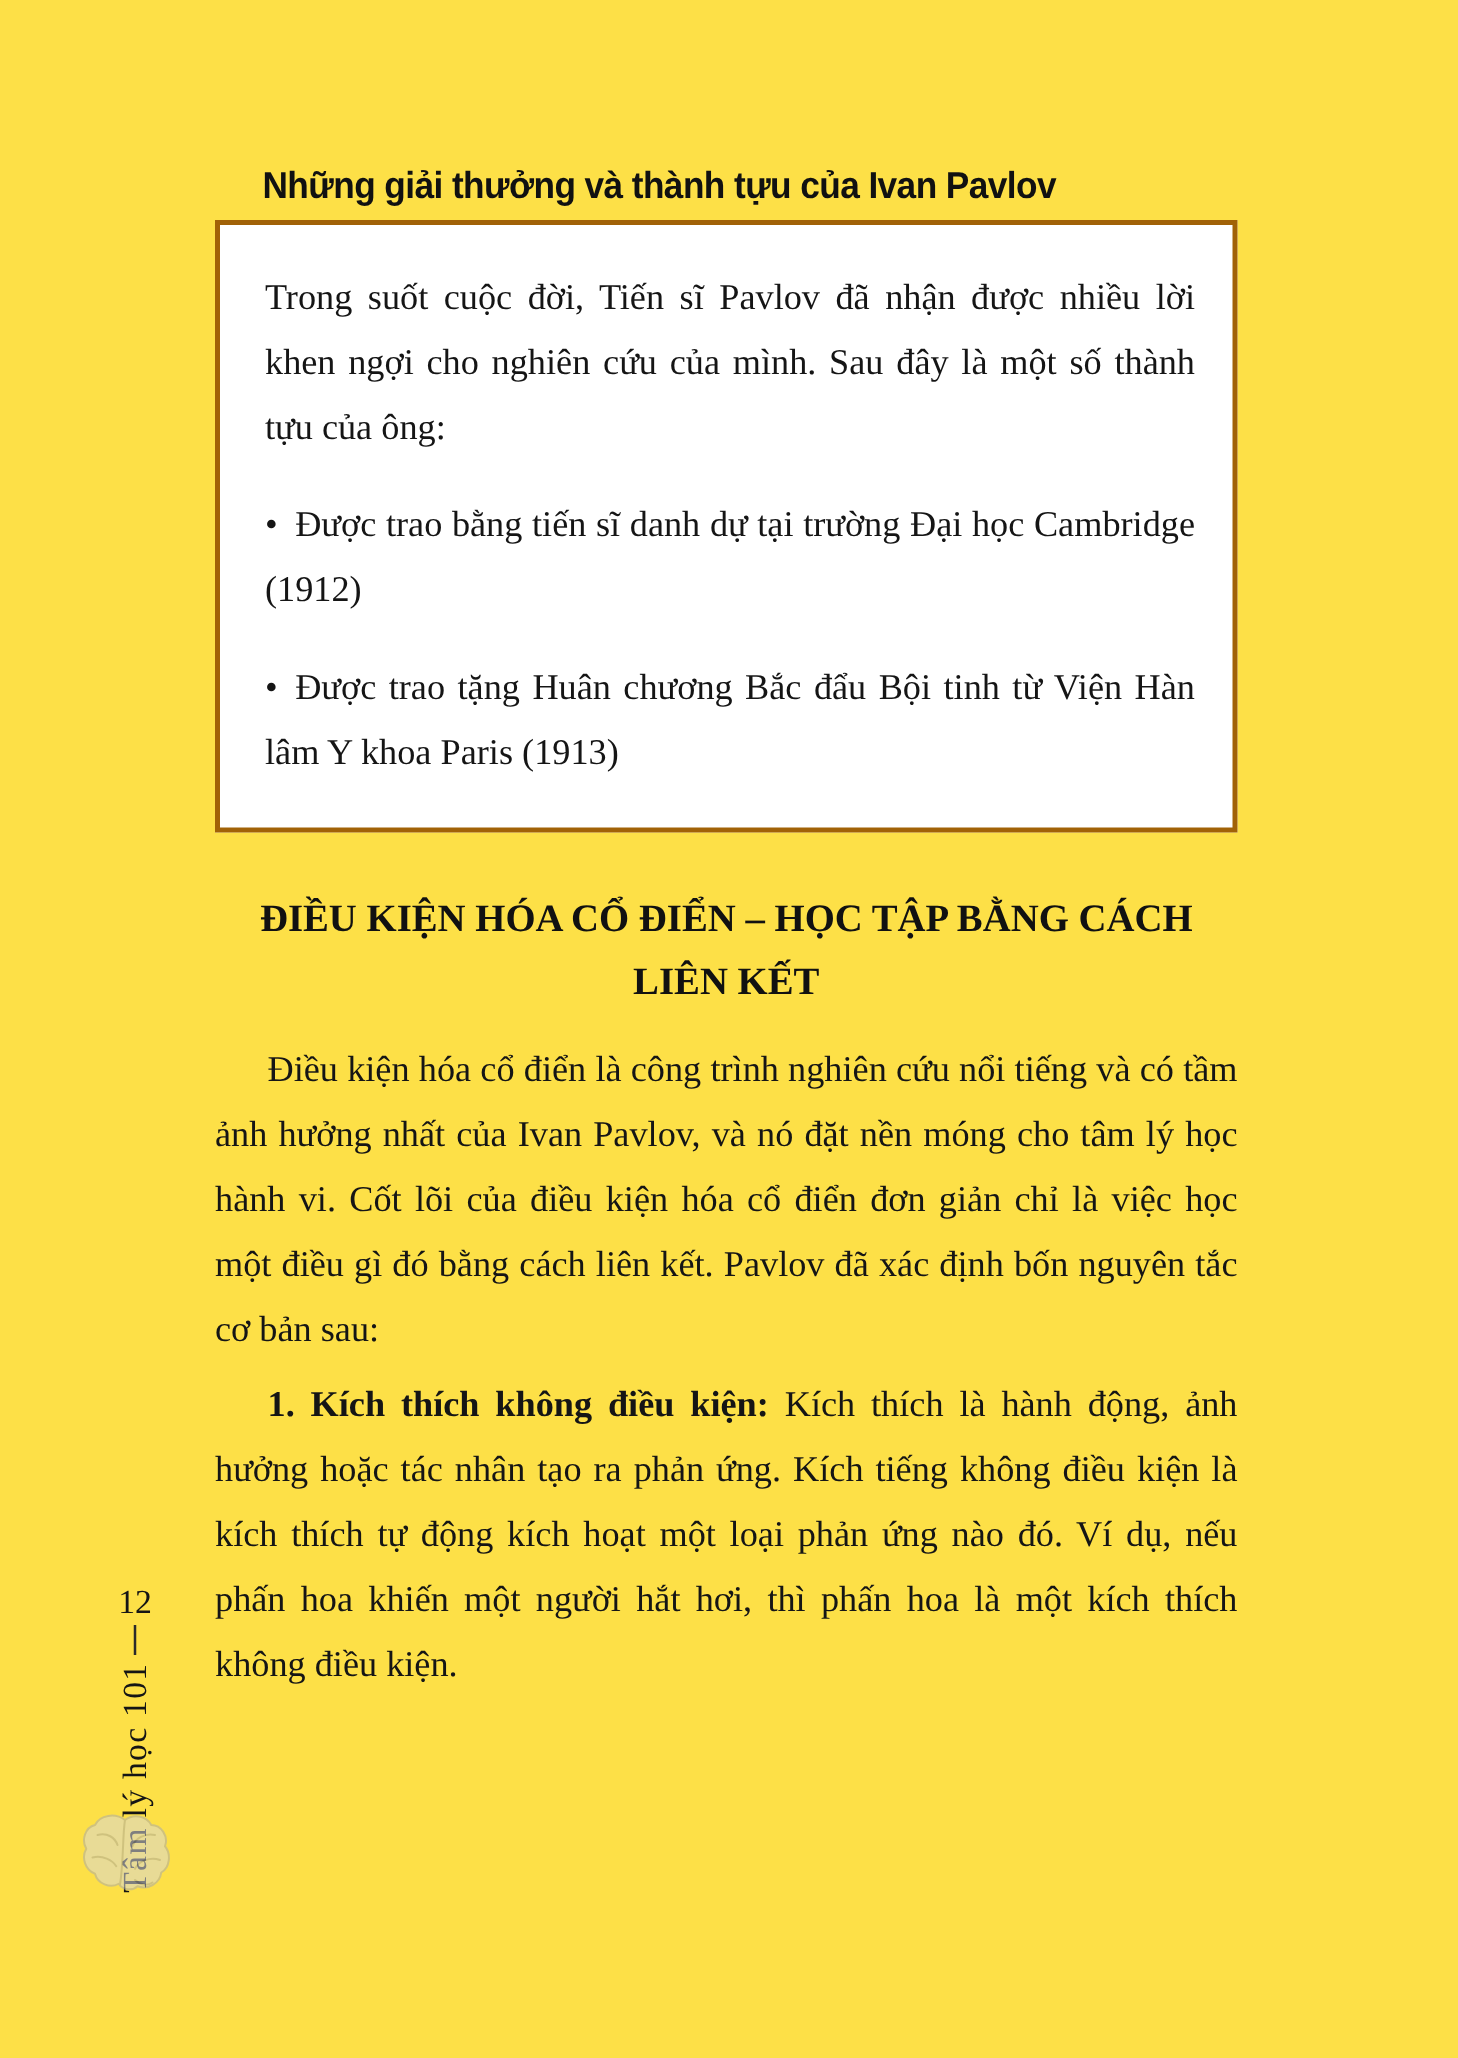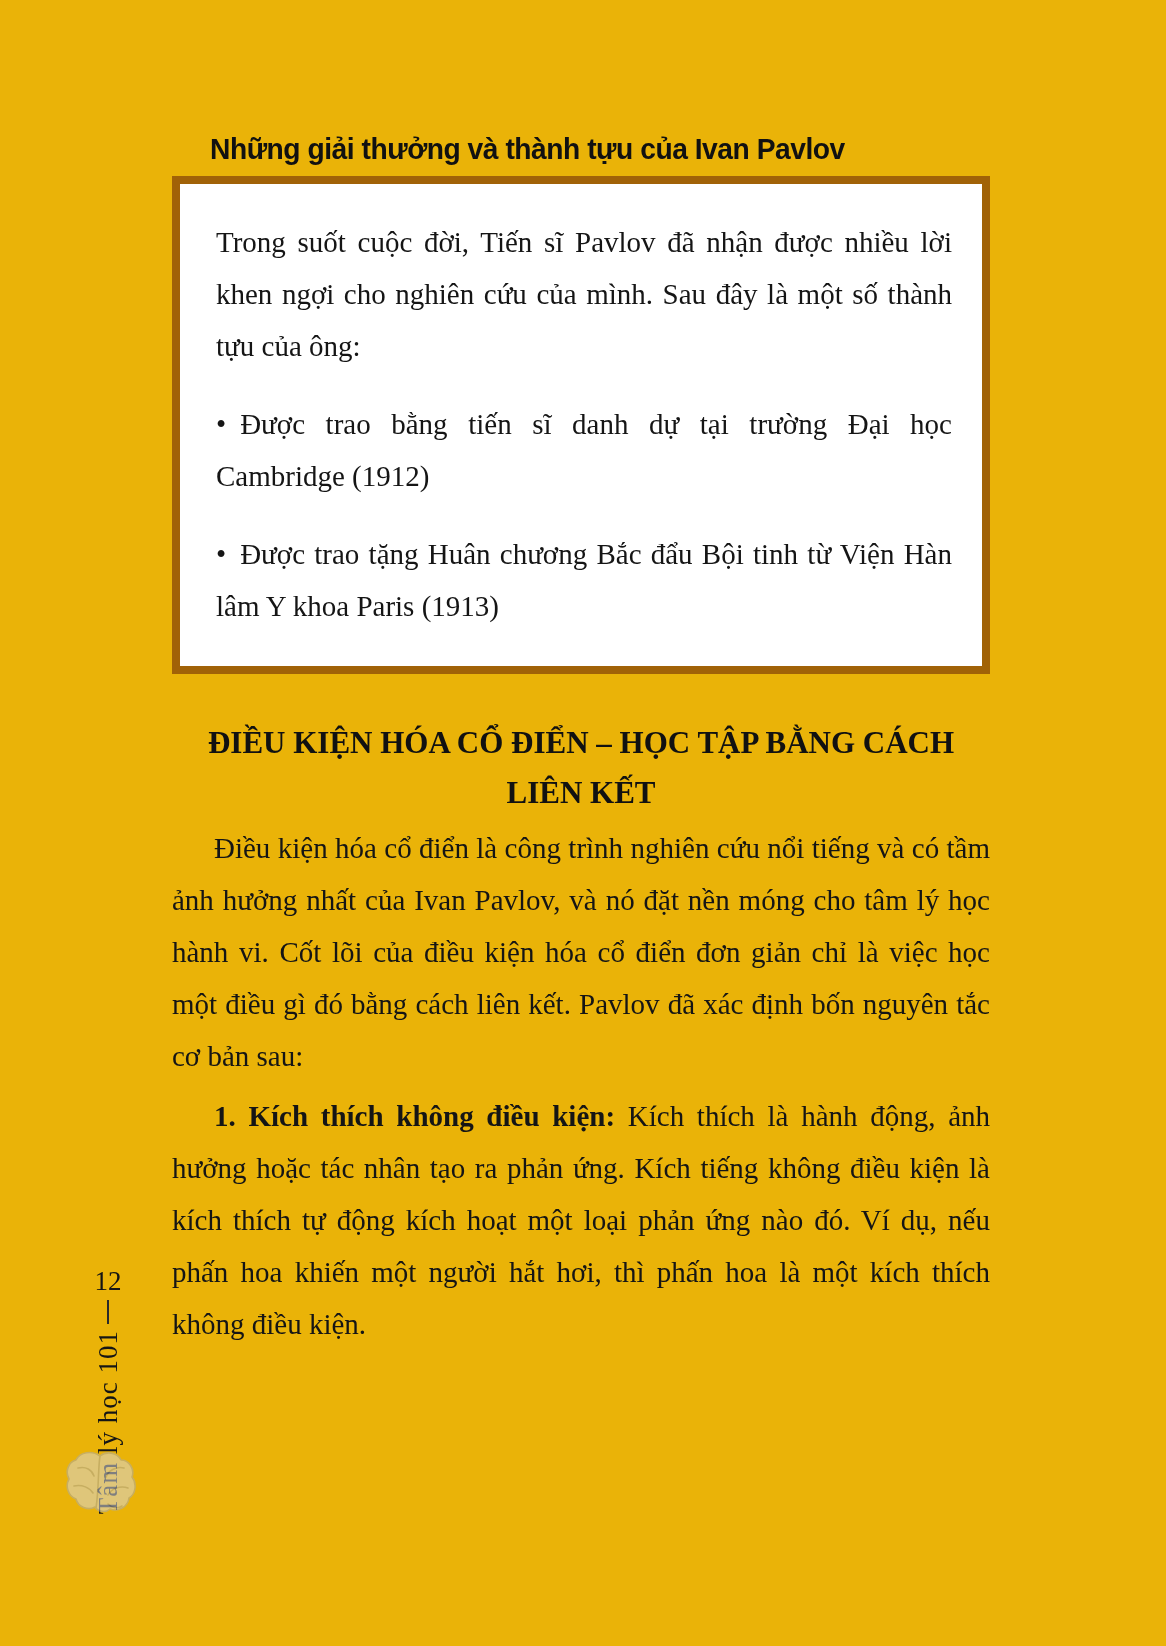--- a/index.html
+++ b/index.html
@@ -4,62 +4,62 @@
 <style>
   html,body { margin:0; padding:0; }
   body {
     width:1166px; height:1646px;
     background:#ffffff;
     font-family:"Liberation Serif", serif;
     color:#151515;
     position:relative;
     overflow:hidden;
   }
-  .page { position:absolute; inset:0; background:#eab308; }
+  .page { position:absolute; inset:0; background:#fde047; }
 
   .content {
     position:absolute;
     left:172px; top:132px;
     width:818px;
   }
 
   
   .box-title {
     font-family:"Liberation Sans", sans-serif;
     font-weight:bold;
     font-size:30px;
     letter-spacing:-0.5px;
     transform:scaleX(0.94);
     transform-origin:left bottom;
     margin:0 0 10px 38px;
     color:#111;
     white-space:nowrap;
   }
   .award-box {
-    border:8px solid #a16207;
+    border:4px solid #a16207;
     padding:32px 30px 34px 36px;
     background:#fff;
   }
   .award-box p {
     font-size:29px;
     line-height:52px;
     text-align:justify;
     margin:0;
   }
   .award-box .intro { margin-bottom:26px; }
   .award-box .bullet { margin-top:26px; }
   .bullet-marker { margin-right:14px; }
 
   
   .section-heading {
     font-weight:bold;
     font-size:31px;
     line-height:50px;
     text-align:center;
-    margin:44px 10px 4px 10px;
+    margin:44px 10px 20px 10px;
     color:#111;
   }
   .para {
     font-size:29px;
     line-height:52px;
     text-align:justify;
     text-indent:42px;
     margin:0 0 8px 0;
   }
   .para .lead { font-weight:bold; }

